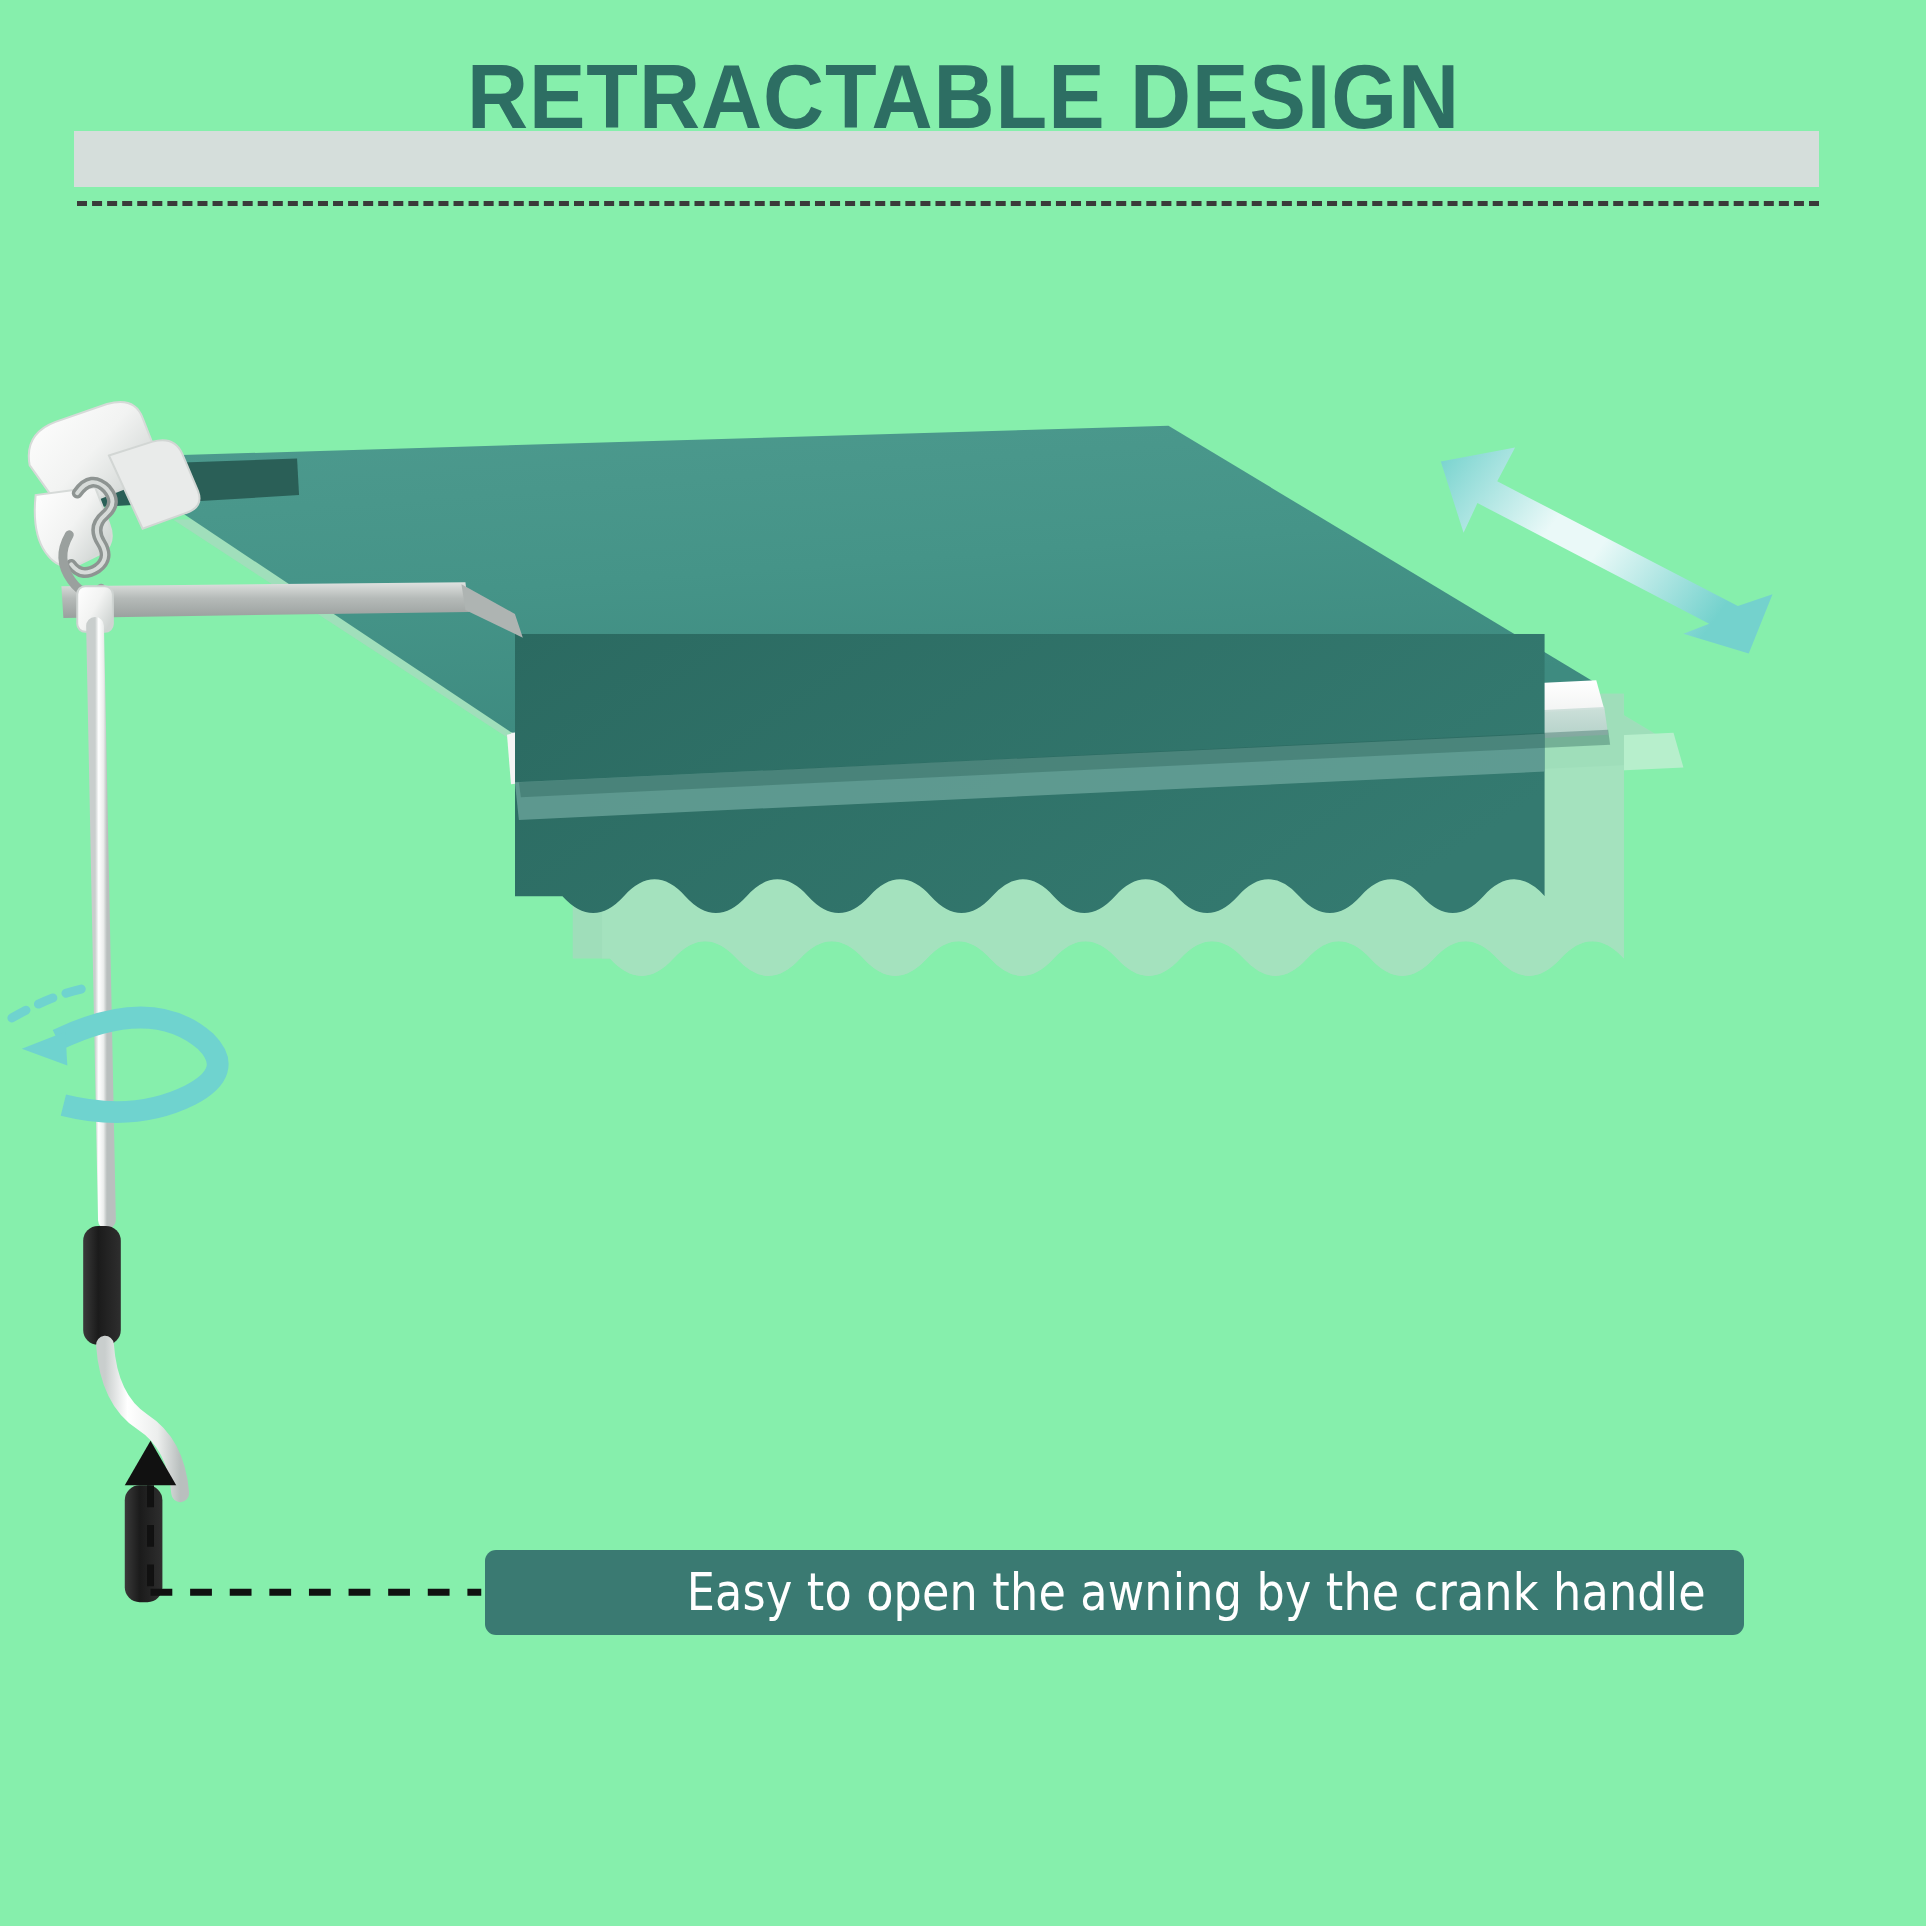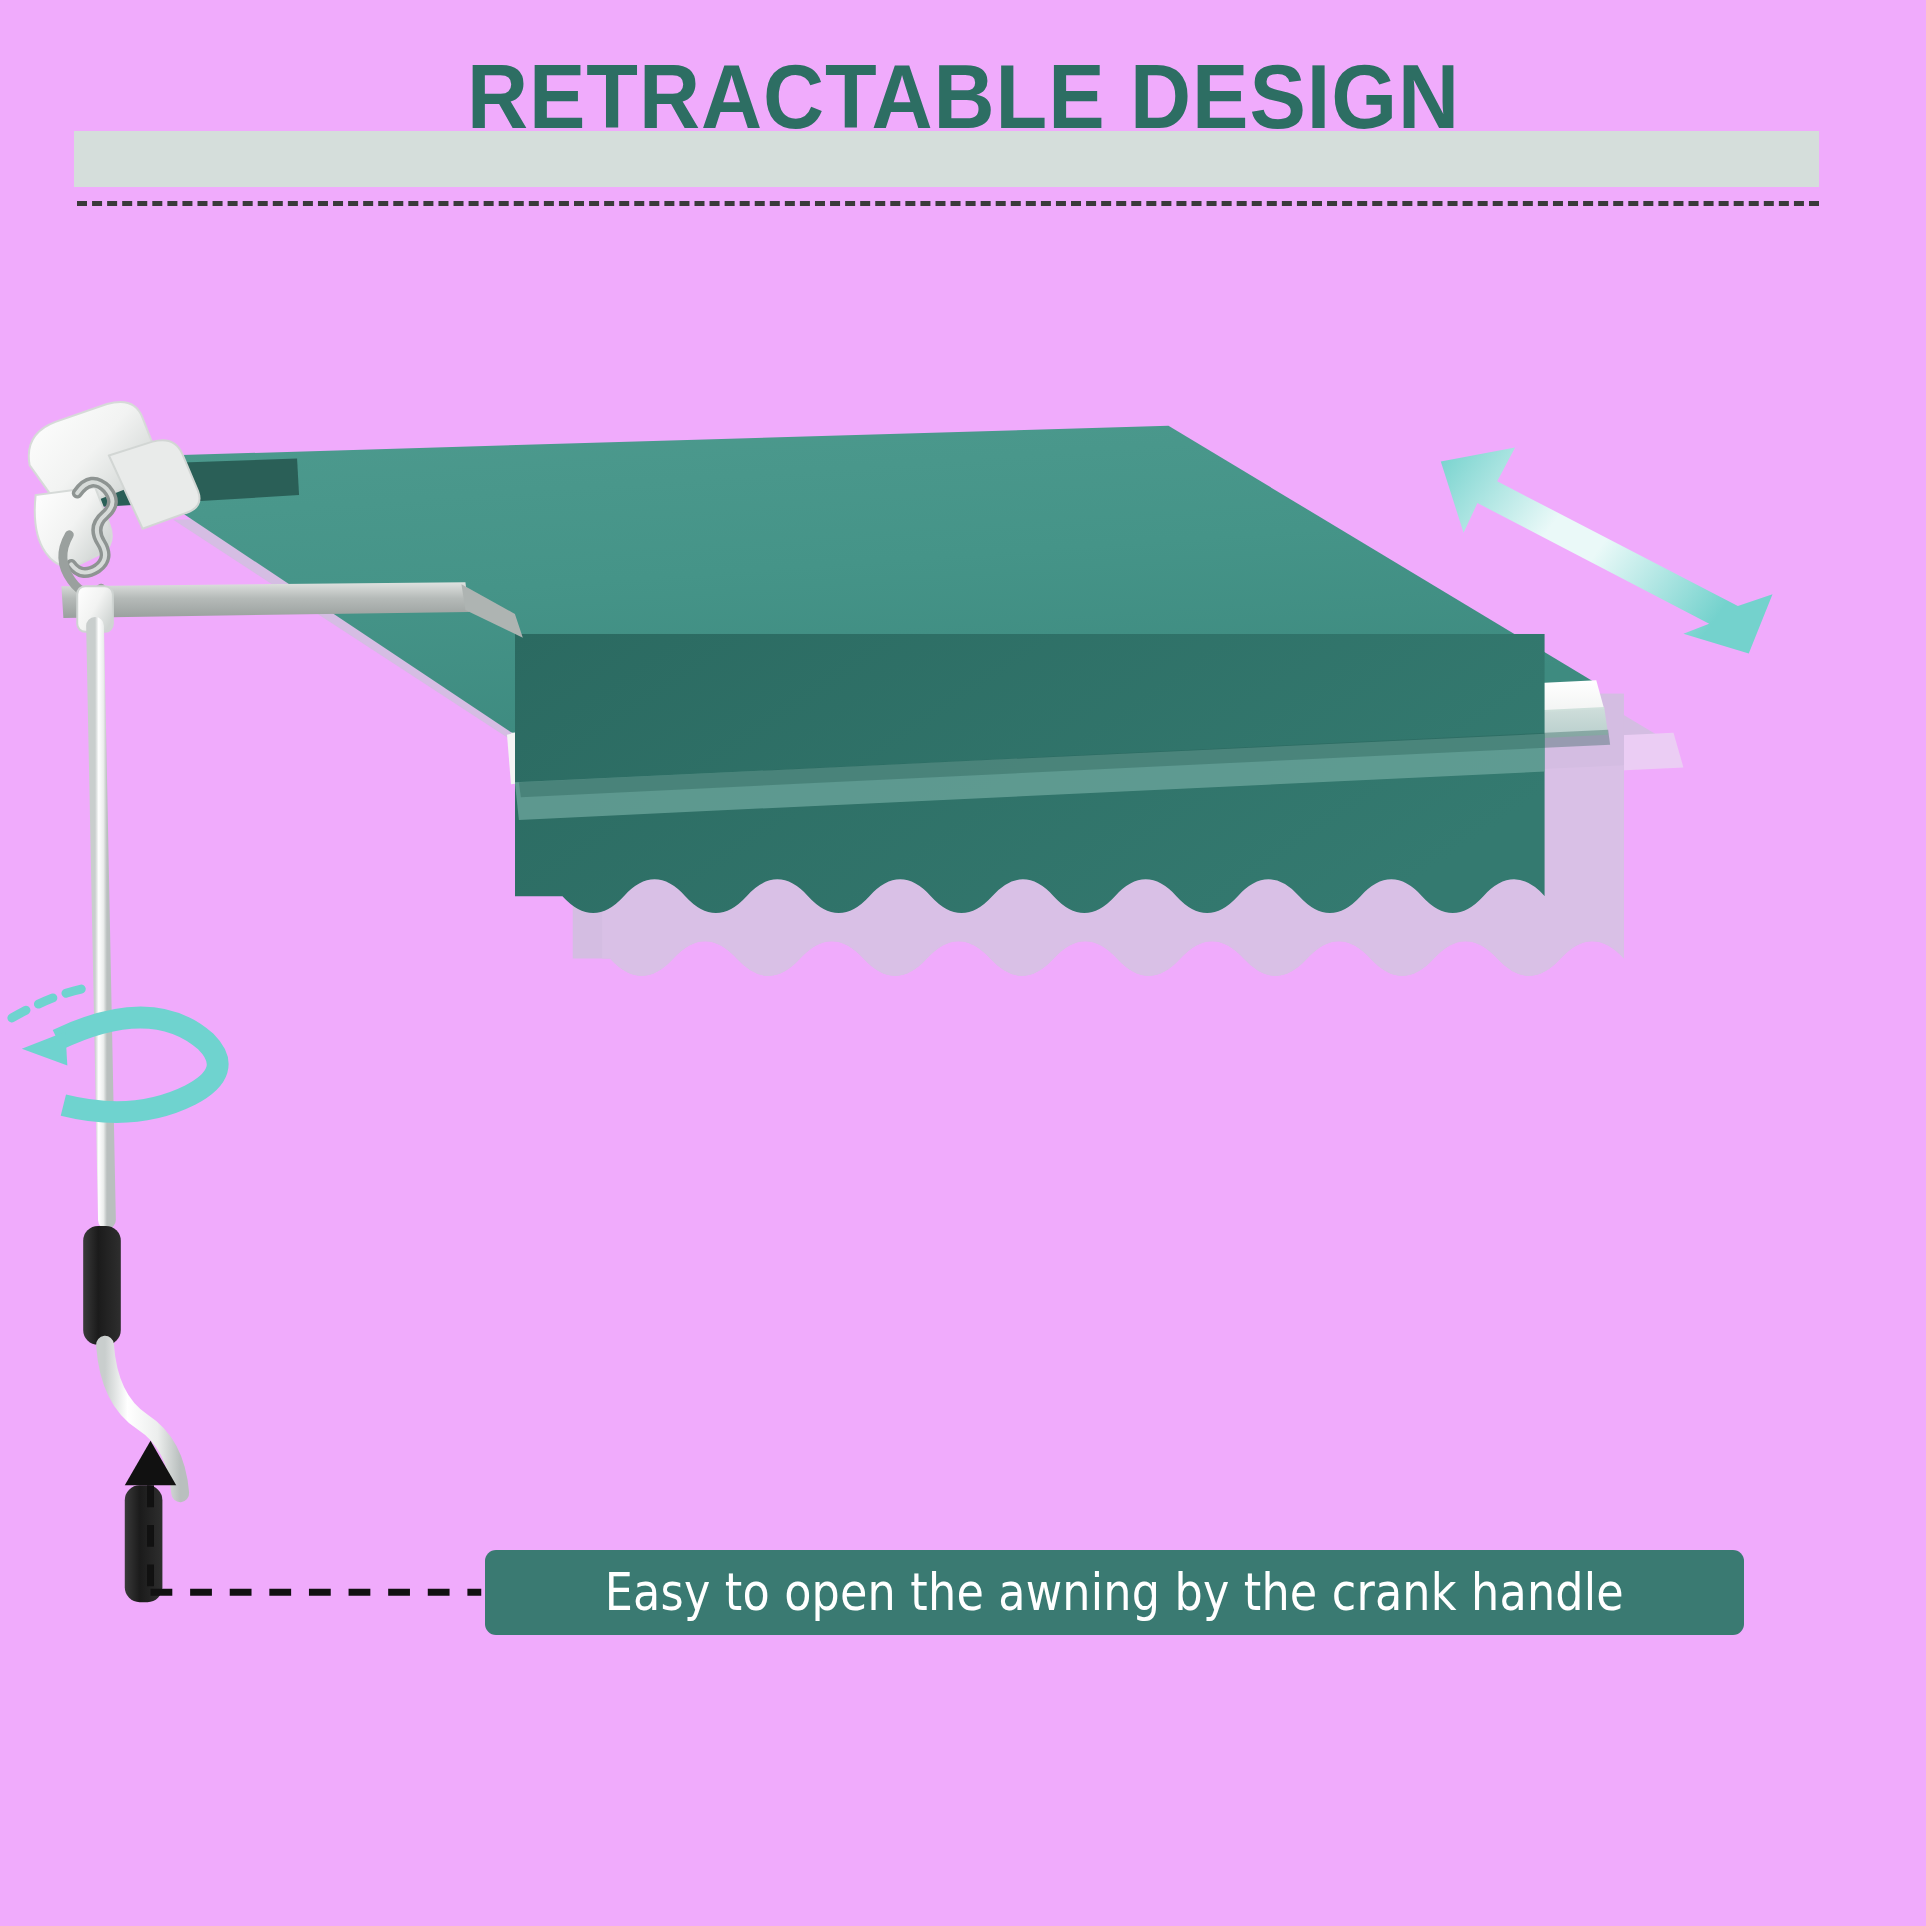--- a/index.html
+++ b/index.html
@@ -4,21 +4,21 @@
 <style>
   html, body {
     margin: 0;
     padding: 0;
     background: #ffffff;
   }
   #page {
     position: relative;
     width: 1927px;
     height: 1927px;
-    background: #f0abfc;
+    background: #86efac;
     overflow: hidden;
     font-family: "Liberation Sans", sans-serif;
   }
 
   
   #header-band {
     position: absolute;
     left: 74px;
     top: 131px;
     width: 1745px;
@@ -63,21 +63,21 @@
   #caption-banner {
     position: absolute;
     left: 485px;
     top: 1550px;
     width: 1259px;
     height: 85px;
     background: #3a7a72;
     border-radius: 11px;
     display: flex;
     align-items: center;
-    justify-content: center;
+    justify-content: flex-end;
     box-sizing: border-box;
     padding: 0 22px;
   }
   #caption-text {
     color: #ffffff;
     font-size: 51px;
     font-weight: 300;
     letter-spacing: 0.2px;
     white-space: nowrap;
     font-family: "DejaVu Sans Condensed", "Liberation Sans", sans-serif;

